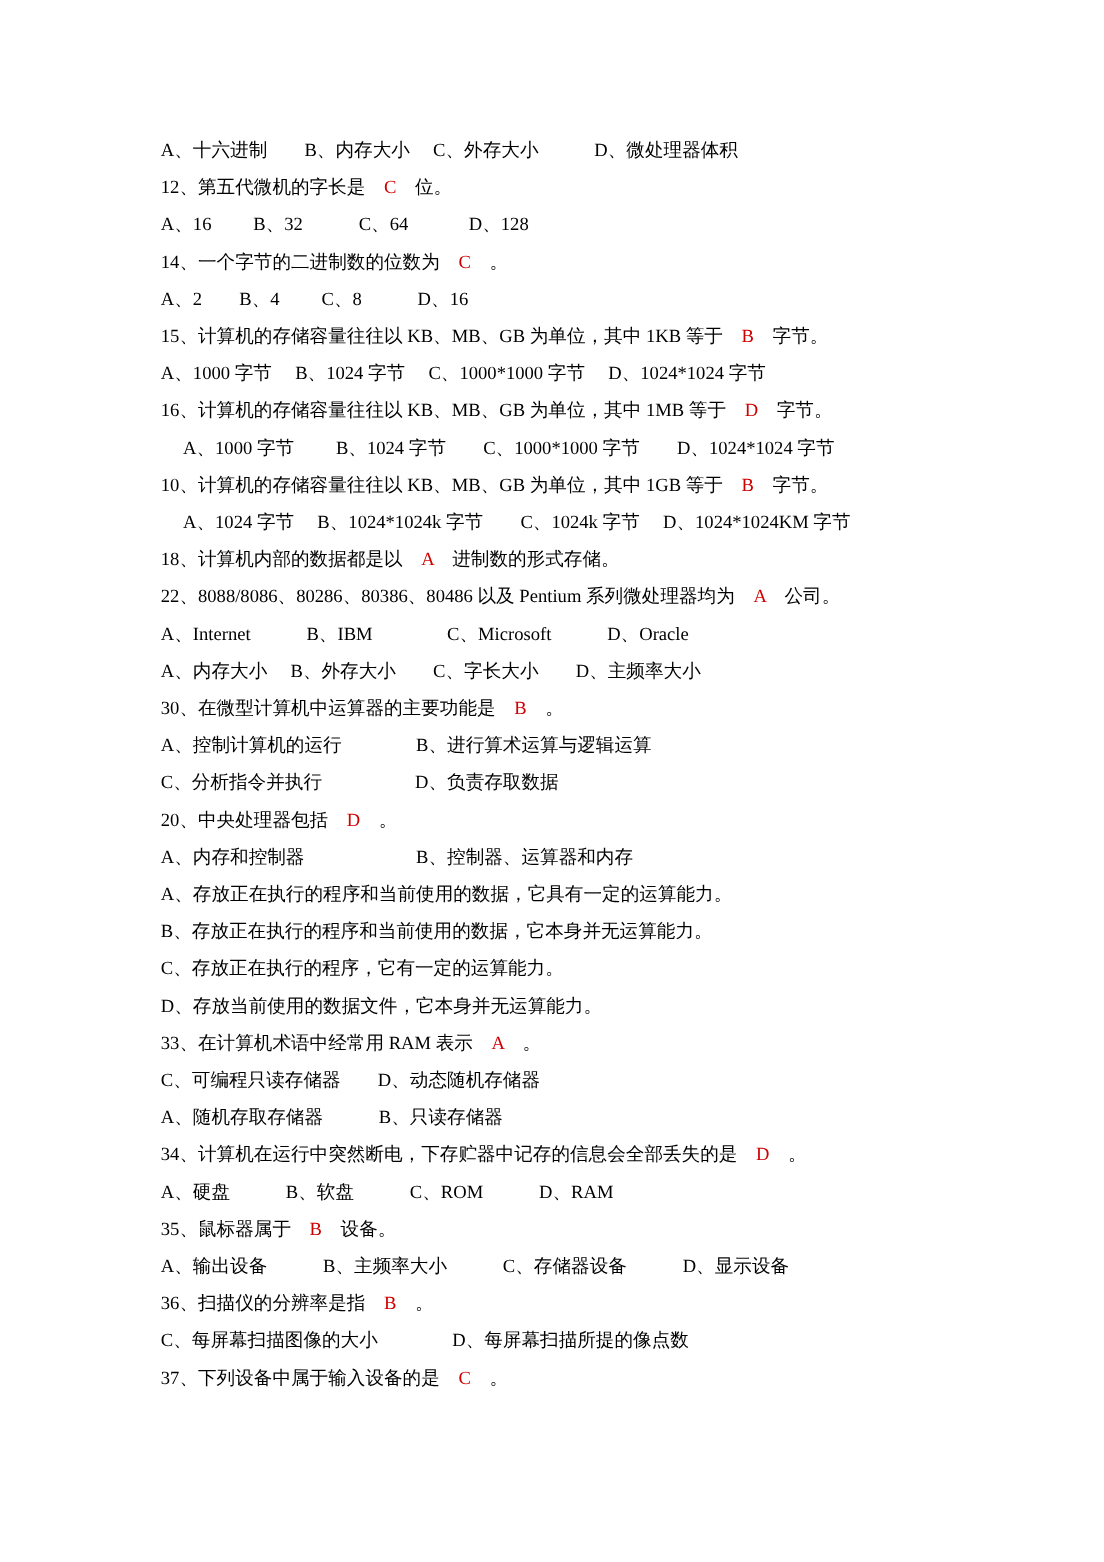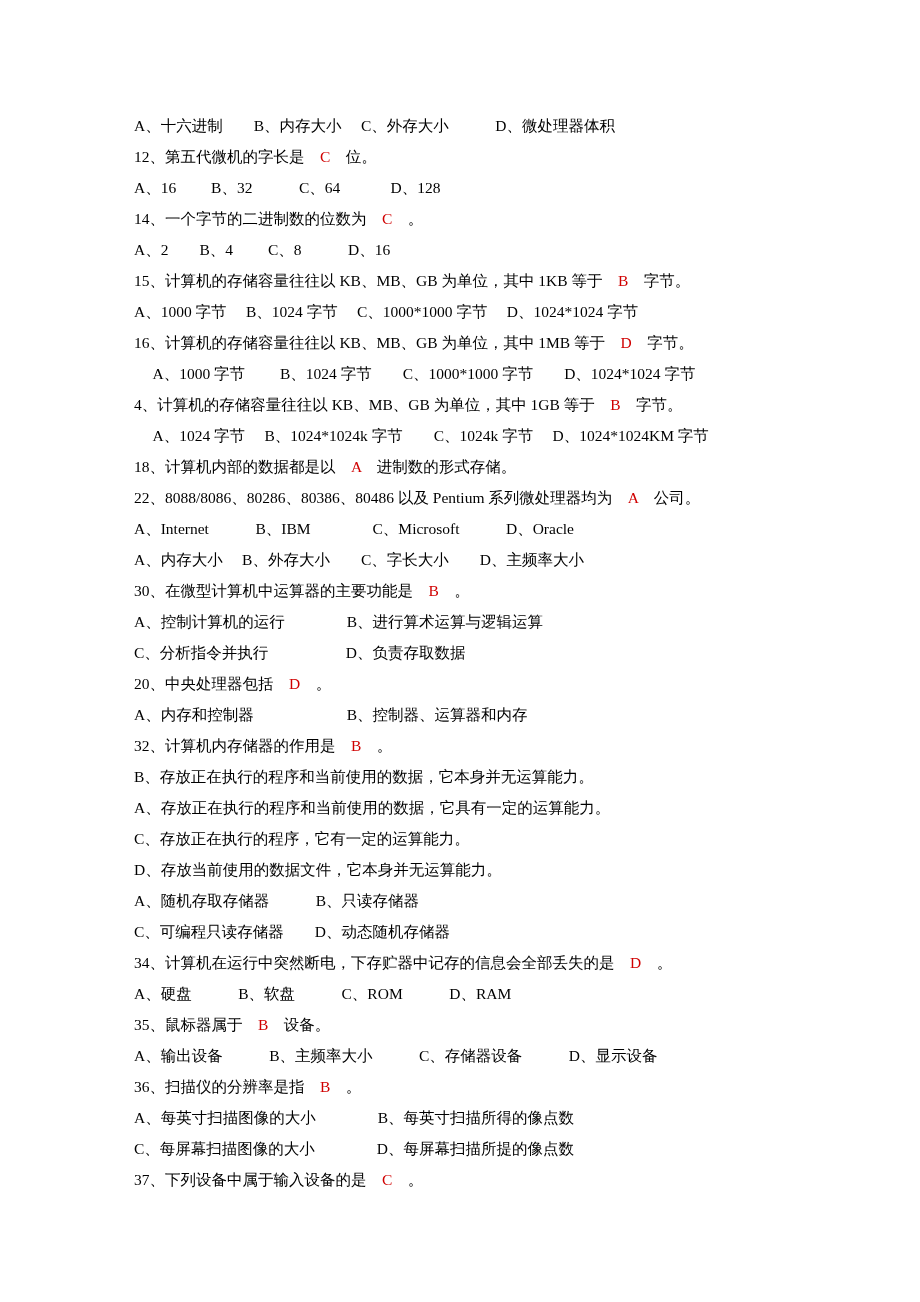--- a/index.html
+++ b/index.html
@@ -14,39 +14,38 @@
 <div class="page" id="page">
     <div class="line"><span>A、十六进制　　B、内存大小　 C、外存大小　　　D、微处理器体积</span></div>
     <div class="line"><span>12、第五代微机的字长是　</span><span class="red">C</span><span>　位。</span></div>
     <div class="line"><span>A、16　　 B、32　　　C、64　　　 D、128</span></div>
     <div class="line"><span>14、一个字节的二进制数的位数为　</span><span class="red">C</span><span>　。</span></div>
     <div class="line"><span>A、2　　B、4　　 C、8　　　D、16</span></div>
     <div class="line"><span>15、计算机的存储容量往往以 KB、MB、GB 为单位，其中 1KB 等于　</span><span class="red">B</span><span>　字节。</span></div>
     <div class="line"><span>A、1000 字节　 B、1024 字节　 C、1000*1000 字节　 D、1024*1024 字节</span></div>
     <div class="line"><span>16、计算机的存储容量往往以 KB、MB、GB 为单位，其中 1MB 等于　</span><span class="red">D</span><span>　字节。</span></div>
     <div class="line"><span>　 A、1000 字节　　 B、1024 字节　　C、1000*1000 字节　　D、1024*1024 字节</span></div>
-    <div class="line"><span>4、计算机的存储容量往往以 KB、MB、GB 为单位，其中 1GB 等于　</span><span class="red">B</span><span>　字节。</span></div>
+    <div class="line"><span>10、计算机的存储容量往往以 KB、MB、GB 为单位，其中 1GB 等于　</span><span class="red">B</span><span>　字节。</span></div>
     <div class="line"><span>　 A、1024 字节　 B、1024*1024k 字节　　C、1024k 字节　 D、1024*1024KM 字节</span></div>
     <div class="line"><span>18、计算机内部的数据都是以　</span><span class="red">A</span><span>　进制数的形式存储。</span></div>
     <div class="line"><span>22、8088/8086、80286、80386、80486 以及 Pentium 系列微处理器均为　</span><span class="red">A</span><span>　公司。</span></div>
     <div class="line"><span>A、Internet　　　B、IBM　　　　C、Microsoft　　　D、Oracle</span></div>
     <div class="line"><span>A、内存大小　 B、外存大小　　C、字长大小　　D、主频率大小</span></div>
     <div class="line"><span>30、在微型计算机中运算器的主要功能是　</span><span class="red">B</span><span>　。</span></div>
     <div class="line"><span>A、控制计算机的运行　　　　B、进行算术运算与逻辑运算</span></div>
     <div class="line"><span>C、分析指令并执行　　　　　D、负责存取数据</span></div>
     <div class="line"><span>20、中央处理器包括　</span><span class="red">D</span><span>　。</span></div>
     <div class="line"><span>A、内存和控制器　　　　　　B、控制器、运算器和内存</span></div>
-    <div class="line"><span>32、计算机内存储器的作用是　</span><span class="red">B</span><span>　。</span></div>
+    <div class="line"><span>A、存放正在执行的程序和当前使用的数据，它具有一定的运算能力。</span></div>
     <div class="line"><span>B、存放正在执行的程序和当前使用的数据，它本身并无运算能力。</span></div>
-    <div class="line"><span>A、存放正在执行的程序和当前使用的数据，它具有一定的运算能力。</span></div>
     <div class="line"><span>C、存放正在执行的程序，它有一定的运算能力。</span></div>
     <div class="line"><span>D、存放当前使用的数据文件，它本身并无运算能力。</span></div>
+    <div class="line"><span>33、在计算机术语中经常用 RAM 表示　</span><span class="red">A</span><span>　。</span></div>
+    <div class="line"><span>C、可编程只读存储器　　D、动态随机存储器</span></div>
     <div class="line"><span>A、随机存取存储器　　　B、只读存储器</span></div>
-    <div class="line"><span>C、可编程只读存储器　　D、动态随机存储器</span></div>
     <div class="line"><span>34、计算机在运行中突然断电，下存贮器中记存的信息会全部丢失的是　</span><span class="red">D</span><span>　。</span></div>
     <div class="line"><span>A、硬盘　　　B、软盘　　　C、ROM　　　D、RAM</span></div>
     <div class="line"><span>35、鼠标器属于　</span><span class="red">B</span><span>　设备。</span></div>
     <div class="line"><span>A、输出设备　　　B、主频率大小　　　C、存储器设备　　　D、显示设备</span></div>
     <div class="line"><span>36、扫描仪的分辨率是指　</span><span class="red">B</span><span>　。</span></div>
-    <div class="line"><span>A、每英寸扫描图像的大小　　　　B、每英寸扫描所得的像点数</span></div>
     <div class="line"><span>C、每屏幕扫描图像的大小　　　　D、每屏幕扫描所提的像点数</span></div>
     <div class="line"><span>37、下列设备中属于输入设备的是　</span><span class="red">C</span><span>　。</span></div>
   </div>
 
 </body></html>

